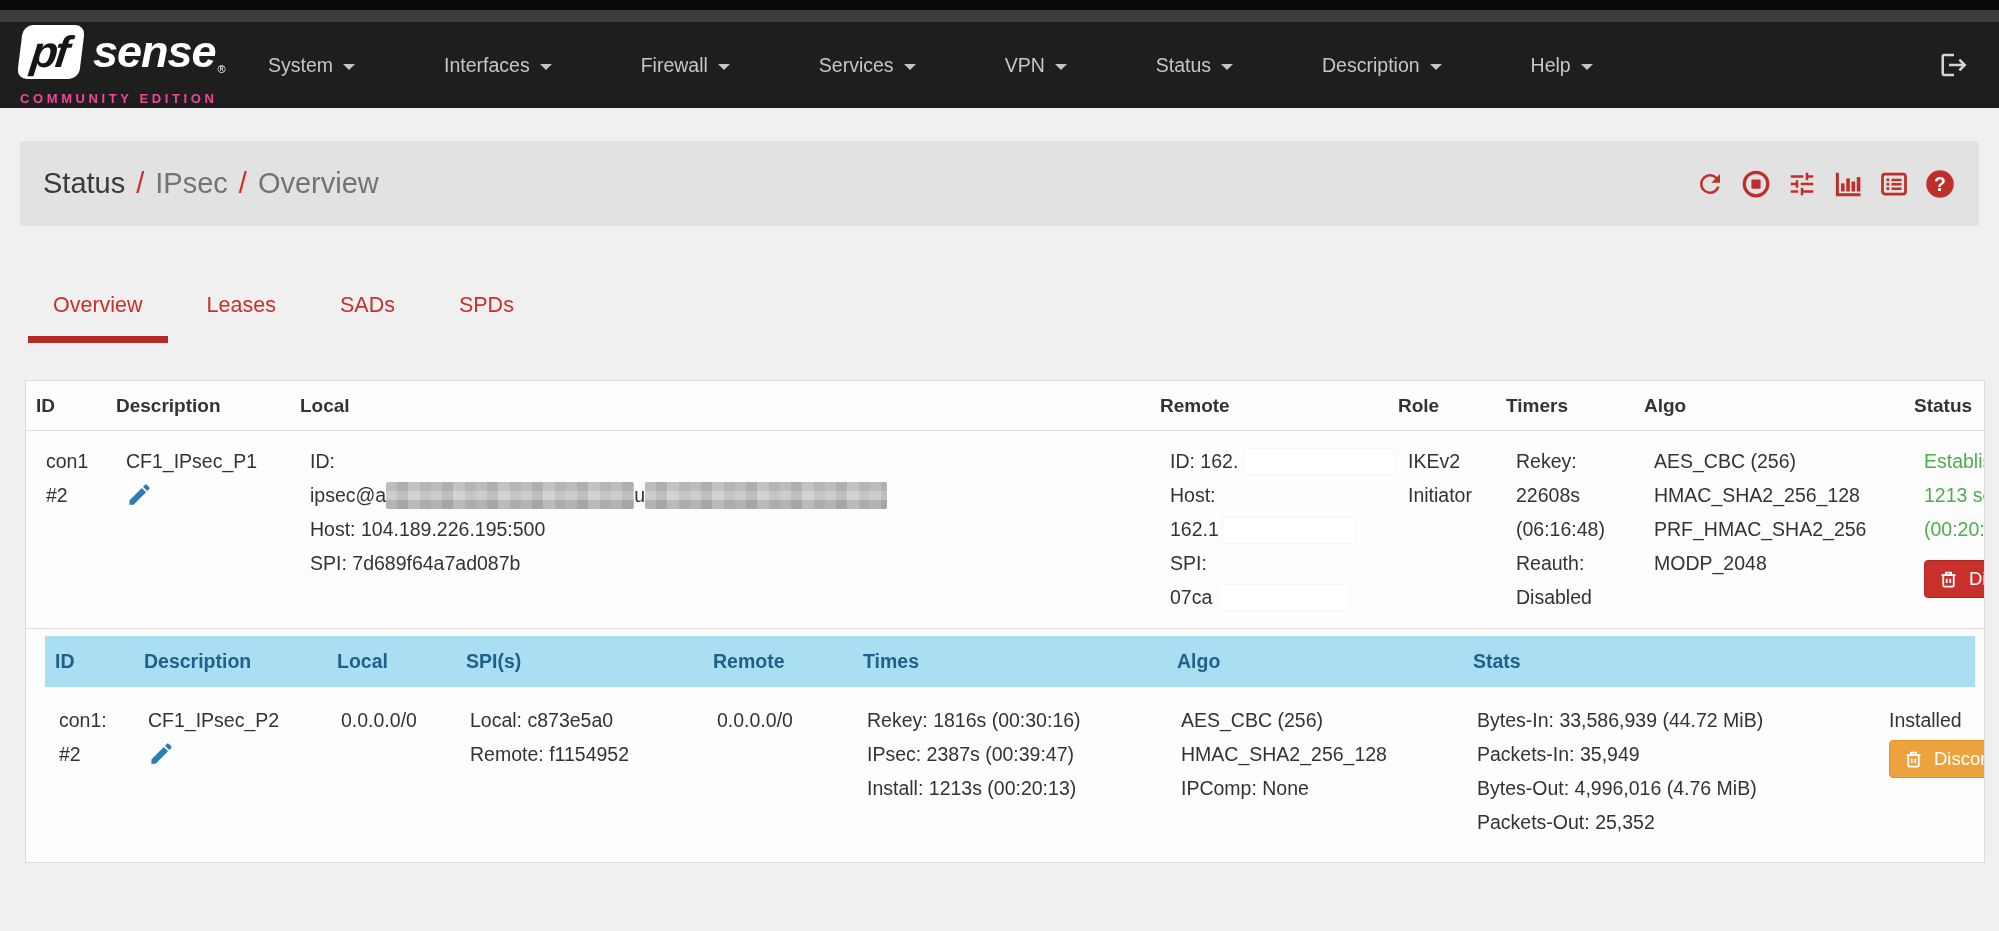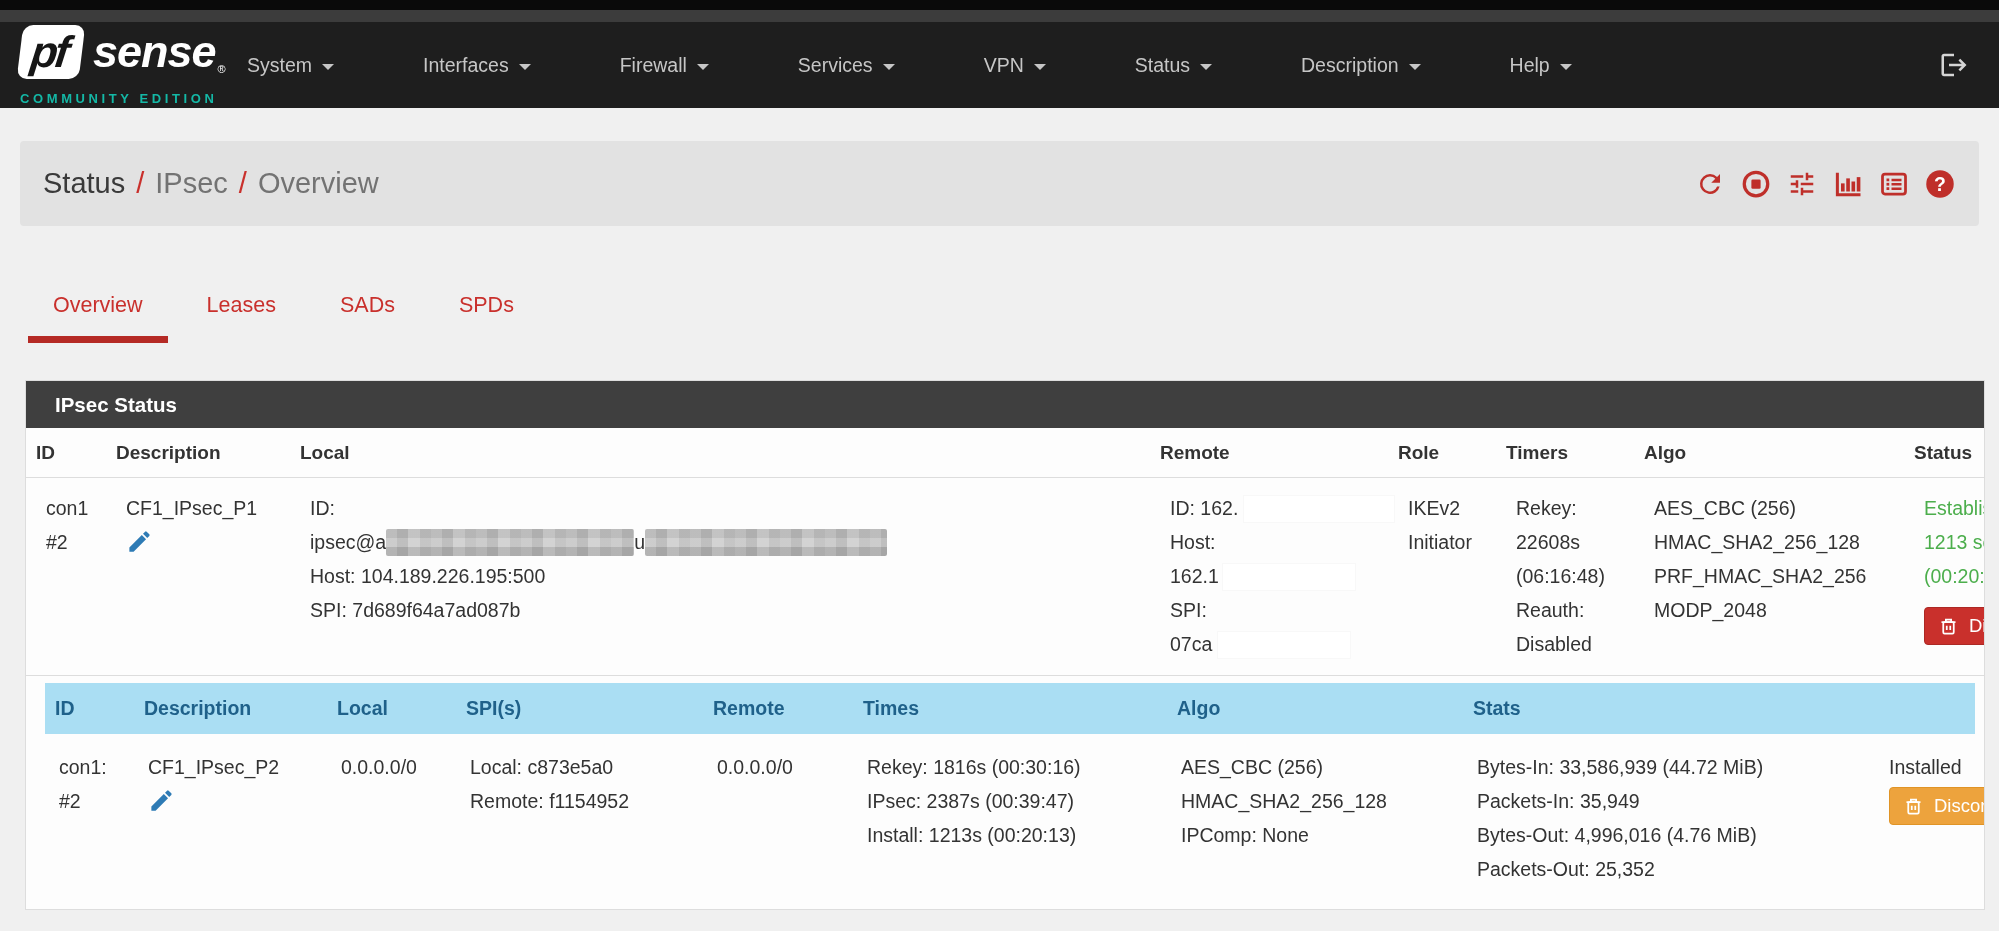--- a/index.html
+++ b/index.html
@@ -11,22 +11,22 @@
 
   
   .navbar{height:86px;background:#1e1e1e;display:flex;align-items:center;padding:0 30px 0 20px}
   .logo{display:flex;flex-direction:column;cursor:pointer;min-width:212px}
   .logo-main{display:flex;align-items:center}
   .logo-box{width:62px;height:54px;background:#fff;border-radius:10px;transform:skewX(-7deg);
             display:flex;align-items:center;justify-content:center}
   .logo-pf{font-style:italic;font-weight:bold;font-size:44px;color:#161616;letter-spacing:-3px;padding-right:4px}
   .logo-sense{font-style:italic;font-weight:bold;font-size:45px;color:#fff;margin-left:11px;letter-spacing:-1px}
   .logo-reg{font-size:11px;color:#fff;align-self:flex-end;margin:0 0 4px 2px}
-  .logo-sub{font-size:13px;color:#14b8a6;font-weight:bold;letter-spacing:3.6px;margin-top:12px}
-  .nav-menu{display:flex;list-style:none;margin-left:15px;align-items:center}
+  .logo-sub{font-size:13px;color:#ec4899;font-weight:bold;letter-spacing:3.6px;margin-top:12px}
+  .nav-menu{display:flex;list-style:none;margin-left:36px;align-items:center}
   .nav-item{color:#c6c6c6;font-size:19.5px;display:flex;align-items:center;margin-right:89px;cursor:pointer;white-space:nowrap}
   .caret{width:0;height:0;border-left:6px solid transparent;border-right:6px solid transparent;
          border-top:6px solid #c6c6c6;margin-left:10px;margin-top:3px}
   .nav-spacer{flex:1}
   .logout{cursor:pointer;display:flex;align-items:center}
 
   
   .crumb-bar{margin:33px 20px 0;height:85px;background:#e2e2e2;border-radius:4px;
              display:flex;align-items:center;justify-content:space-between;padding:0 24px 0 23px}
   .crumb{font-size:29px;color:#3a3a3a;display:flex;align-items:center}
@@ -183,21 +183,20 @@
 </div>
 
 <div class="tabs">
   <div class="tab active">Overview</div>
   <div class="tab">Leases</div>
   <div class="tab">SADs</div>
   <div class="tab">SPDs</div>
 </div>
 
 <div class="panel">
-  <div class="panel-heading">IPsec Status</div>
 
   <div class="clip">
 
     <table class="tbl-ike">
       <colgroup>
         <col style="width:80px">
           <col style="width:184px">
           <col style="width:860px">
           <col style="width:238px">
         <col style="width:108px">

